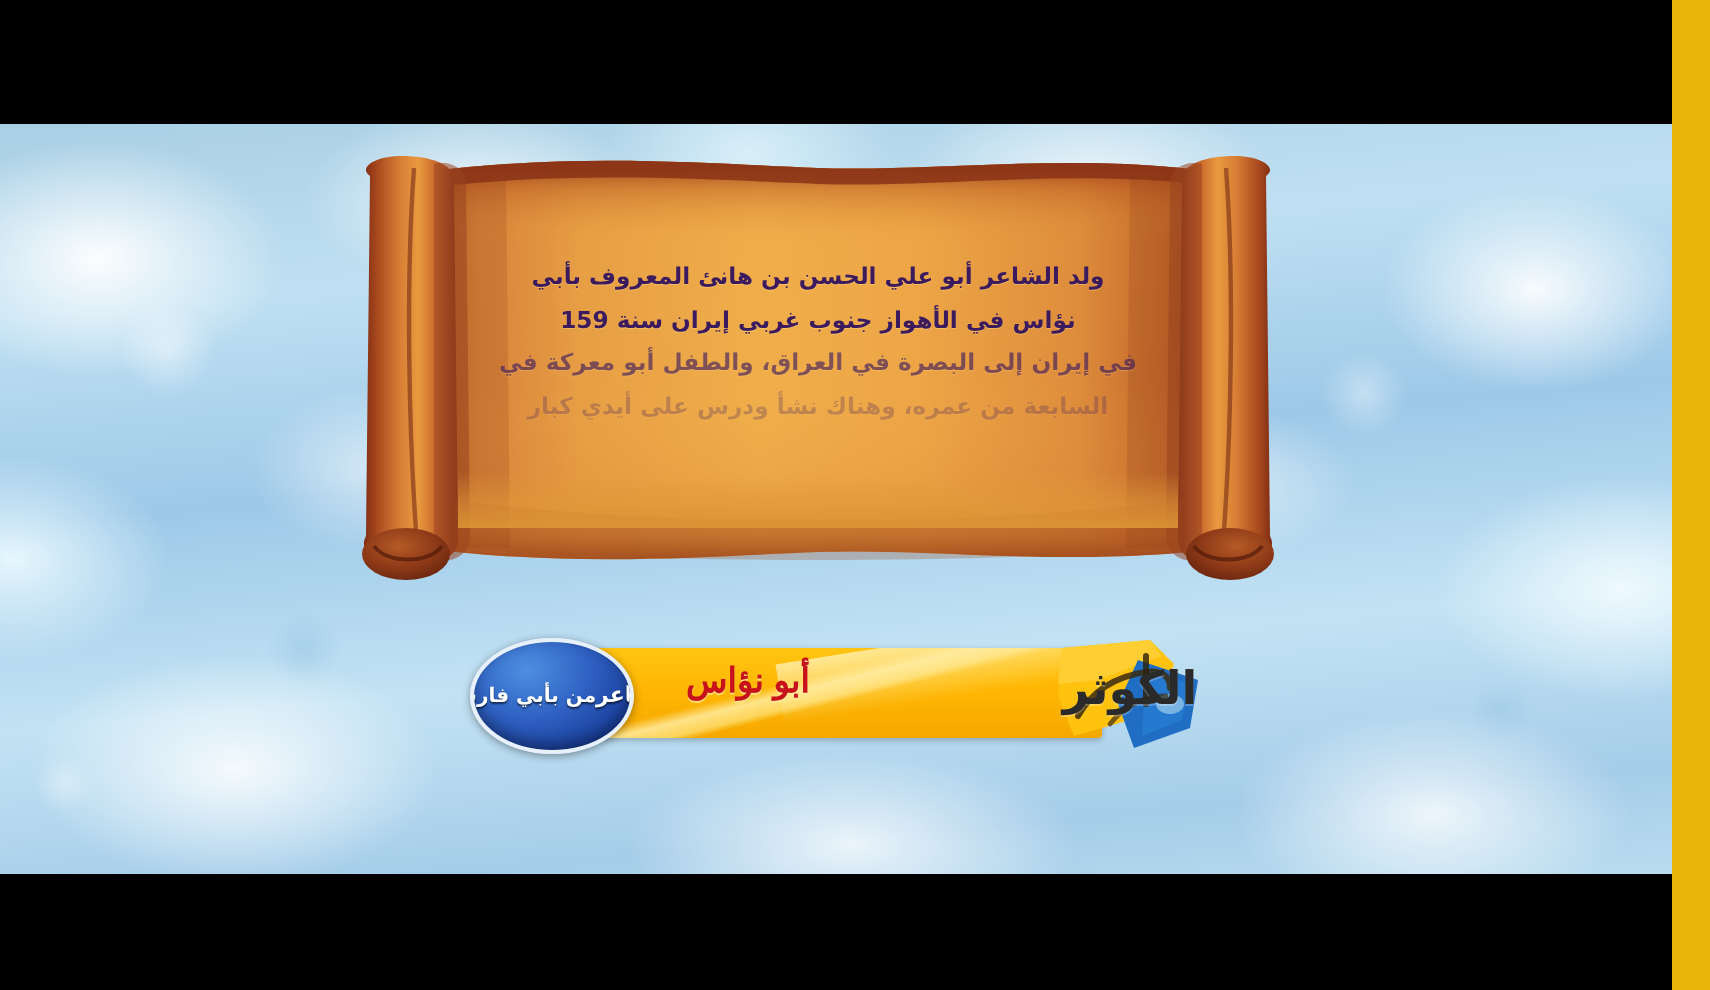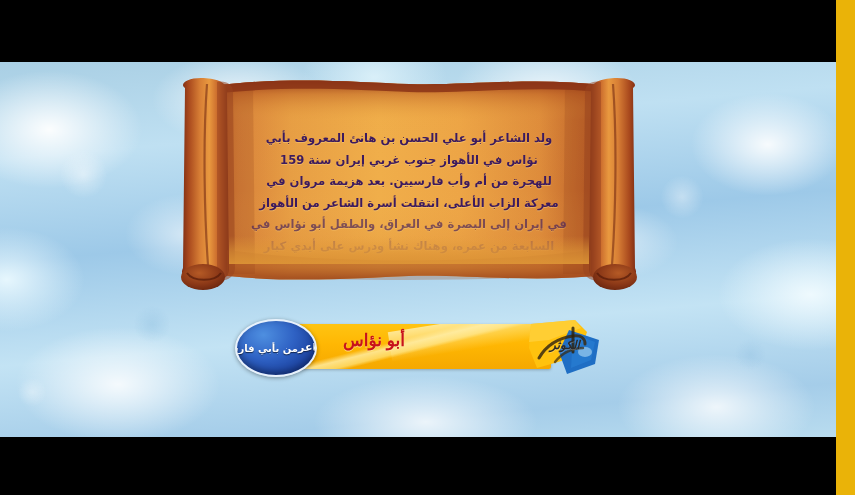--- a/index.html
+++ b/index.html
@@ -222,27 +222,26 @@
   #logo-script {
     position: absolute;
     left: 6px;
     top: 10px;
     width: 60px;
     height: 34px;
     display: flex;
     align-items: center;
     justify-content: center;
     font-family: "DejaVu Sans", "Liberation Sans", sans-serif;
-    font-size: 12px;
+    font-size: 23px;
     font-weight: bold;
     color: #2a2a2a;
     direction: rtl;
     text-shadow: 0 1px 0 rgba(255,255,255,0.25);
     pointer-events: none;
-    font-style: italic;
   }
 </style>
 </head>
 <body>
 
 <div id="video-frame">
 
   <div id="sky-background">
     <div id="sky-speckle"></div>
   </div>
@@ -329,23 +328,21 @@
       <path d="M60,20 L86,20 L88,206 L62,206 Z" fill="#8c3a19" opacity="0.20"></path>
       <path d="M398,20 L424,20 L422,206 L396,206 Z" fill="#8c3a19" opacity="0.20"></path>
 
       <path d="M60,182 C160,196 320,196 424,182 L424,206 C320,214 160,214 60,206 Z" fill="#a04a1d" opacity="0.28"></path>
     </svg>
   </div>
 
   <div id="scroll-text">
     <div class="scroll-line">ولد الشاعر أبو علي الحسن بن هانئ المعروف بأبي</div>
     <div class="scroll-line">نؤاس في الأهواز جنوب غربي إيران سنة 159</div>
-    <div class="scroll-line">للهجرة من أم وأب فارسيين. بعد هزيمة مروان في</div>
-    <div class="scroll-line">معركة الزاب الأعلى، انتقلت أسرة الشاعر من الأهواز</div>
-    <div class="scroll-line faded-1">في إيران إلى البصرة في العراق، والطفل أبو نؤاس في</div>
+    <div class="scroll-line faded-1">في إيران إلى البصرة في العراق، والطفل أبو معركة في</div>
     <div class="scroll-line faded-2">السابعة من عمره، وهناك نشأ ودرس على أيدي كبار</div>
   </div>
   <div id="scroll-text-fade"></div>
 
   <div id="lower-third">
 
     <div id="name-bar">
       <div id="name-bar-swoosh"></div>
       <div id="name-bar-swoosh2"></div>
     </div>

